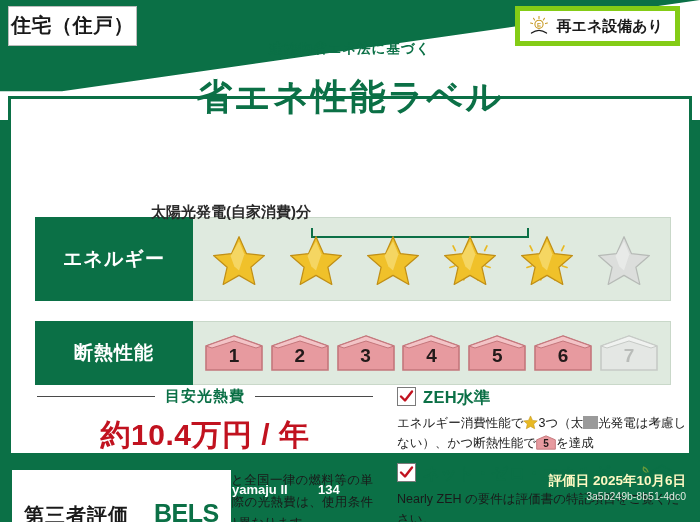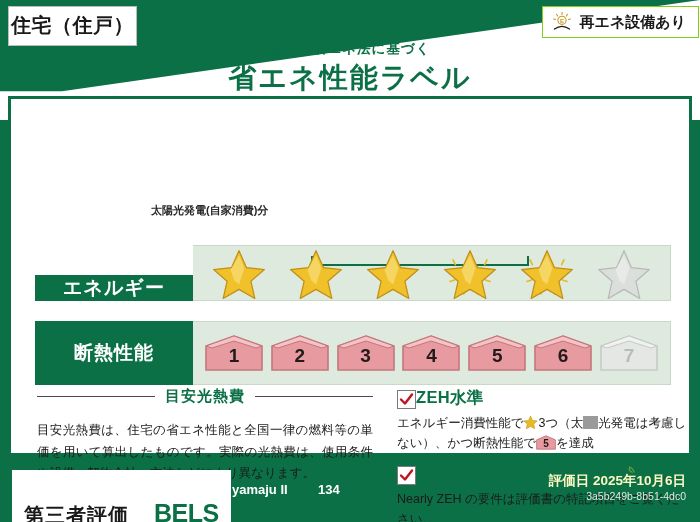--- a/index.html
+++ b/index.html
@@ -22,32 +22,32 @@
   }
   
   #house-tag{
     position:absolute;left:8px;top:6px;z-index:6;
     background:#fff;border:1px solid #bcbcbc;
     padding:5px 2px 6px;font-size:20px;font-weight:bold;color:#1a1a1a;
     letter-spacing:.5px;
   }
   
   #solar-badge{
-    position:absolute;right:1px;top:6px;z-index:6;
-    background:#fff;border:1px solid #84cc16;
+    position:absolute;right:20px;top:6px;z-index:6;
+    background:#fff;border:5px solid #84cc16;
     padding:4px 12px 4px 8px;display:flex;align-items:center;gap:7px;
   }
   #solar-badge .txt{font-size:15px;font-weight:bold;color:#1a1a1a;}
   
   #title-wrap{position:absolute;left:0;top:40px;width:700px;text-align:center;z-index:5;}
   #sub-title{font-size:13.5px;font-weight:bold;color:#0b7046;letter-spacing:1px;}
-  #main-title{font-size:28px;font-weight:bold;color:#0b7046;letter-spacing:2px;margin-top:1px;}
+  #main-title{font-size:36px;font-weight:bold;color:#0b7046;letter-spacing:2px;margin-top:15px;}
   
   .perf-row{position:absolute;left:24px;width:636px;display:flex;align-items:stretch;}
-  #row-energy{top:118px;height:84px;align-items:flex-end;}
+  #row-energy{top:118px;height:84px;}
   #row-insul{top:222px;height:64px;}
   .perf-label{
     width:158px;background:#0b7046;color:#fff;
     display:flex;flex-direction:column;align-items:center;justify-content:center;
     font-size:19px;font-weight:bold;line-height:1.25;letter-spacing:1px;
     border:1px solid #0b7046;box-sizing:border-box;flex:none;
   }
   .perf-track{
     flex:1;background:#dfeadf;border:1px solid #c9d8c9;border-left:none;
     box-sizing:border-box;display:flex;align-items:center;
@@ -55,21 +55,21 @@
   }
   
   .star{width:56px;height:54px;flex:none;position:relative;}
   .star svg{width:100%;height:100%;display:block;}
   
   #solar-bracket{position:absolute;left:118px;top:-2px;width:218px;height:22px;}
   #solar-bracket .line{position:absolute;left:0;right:0;top:20px;height:2px;background:#0b7046;}
   #solar-bracket .tickL,#solar-bracket .tickR{position:absolute;top:12px;width:2px;height:10px;background:#0b7046;}
   #solar-bracket .tickL{left:0;} #solar-bracket .tickR{right:0;}
   #solar-note{
-    position:absolute;left:140px;top:104px;font-size:11px;font-weight:bold;
+    position:absolute;left:140px;top:104px;font-size:15px;font-weight:bold;
     color:#2a2a2a;white-space:nowrap;z-index:3;
   }
   
   .ihouse{
     width:60px;height:38px;flex:none;position:relative;
     display:flex;align-items:flex-end;justify-content:center;
   }
   .ihouse svg{position:absolute;inset:0;width:100%;height:100%;}
   .ihouse .num{
     position:relative;z-index:2;font-size:19px;font-weight:bold;
@@ -84,21 +84,21 @@
   #cost-value{
     text-align:center;font-size:30px;font-weight:bold;color:#c1121f;
     margin-top:9px;letter-spacing:.5px;
   }
   #cost-desc{
     margin-top:14px;font-size:12.5px;color:#1a1a1a;line-height:1.72;
     text-align:justify;
   }
   #zeh-block{position:absolute;left:386px;top:288px;width:290px;}
   .zeh-item{margin-bottom:9px;}
-  .zeh-head{display:flex;align-items:flex-end;}
+  .zeh-head{display:flex;align-items:flex-start;gap:7px;}
   .chk{
     width:17px;height:17px;border:1px solid #7a7a7a;background:#fff;flex:none;
     position:relative;
   }
   .chk svg{position:absolute;left:1px;top:1px;width:15px;height:15px;}
   .zeh-title{font-size:16.5px;font-weight:bold;color:#0b7046;letter-spacing:.3px;}
   .zeh-title.dark{color:#0b7046;}
   .zeh-desc{font-size:12.5px;color:#1a1a1a;line-height:1.62;margin-top:4px;}
   .inline-star{display:inline-block;width:15px;height:15px;vertical-align:-3px;}
   .inline-house{
@@ -285,20 +285,21 @@
         </div>
       </div>
   </div>
 
   <div id="cost-block">
     <div id="cost-head">
       <span class="rule"></span>
       <span class="t">目安光熱費</span>
       <span class="rule"></span>
     </div>
+    <div id="cost-value">約10.4万円 / 年</div>
     <div id="cost-desc">目安光熱費は、住宅の省エネ性能と全国一律の燃料等の単価を用いて算出したものです。実際の光熱費は、使用条件や設備、契約会社・方法などにより異なります。</div>
   </div>
 
   <div id="zeh-block">
 
     <div class="zeh-item">
       <div class="zeh-head">
         <span class="chk">
           <svg viewBox="0 0 15 15">
             <path d="M2 7.5 L6 11.5 L13 2.5" stroke="#c1121f" stroke-width="2.4" fill="none" stroke-linecap="round" stroke-linejoin="round"></path>

